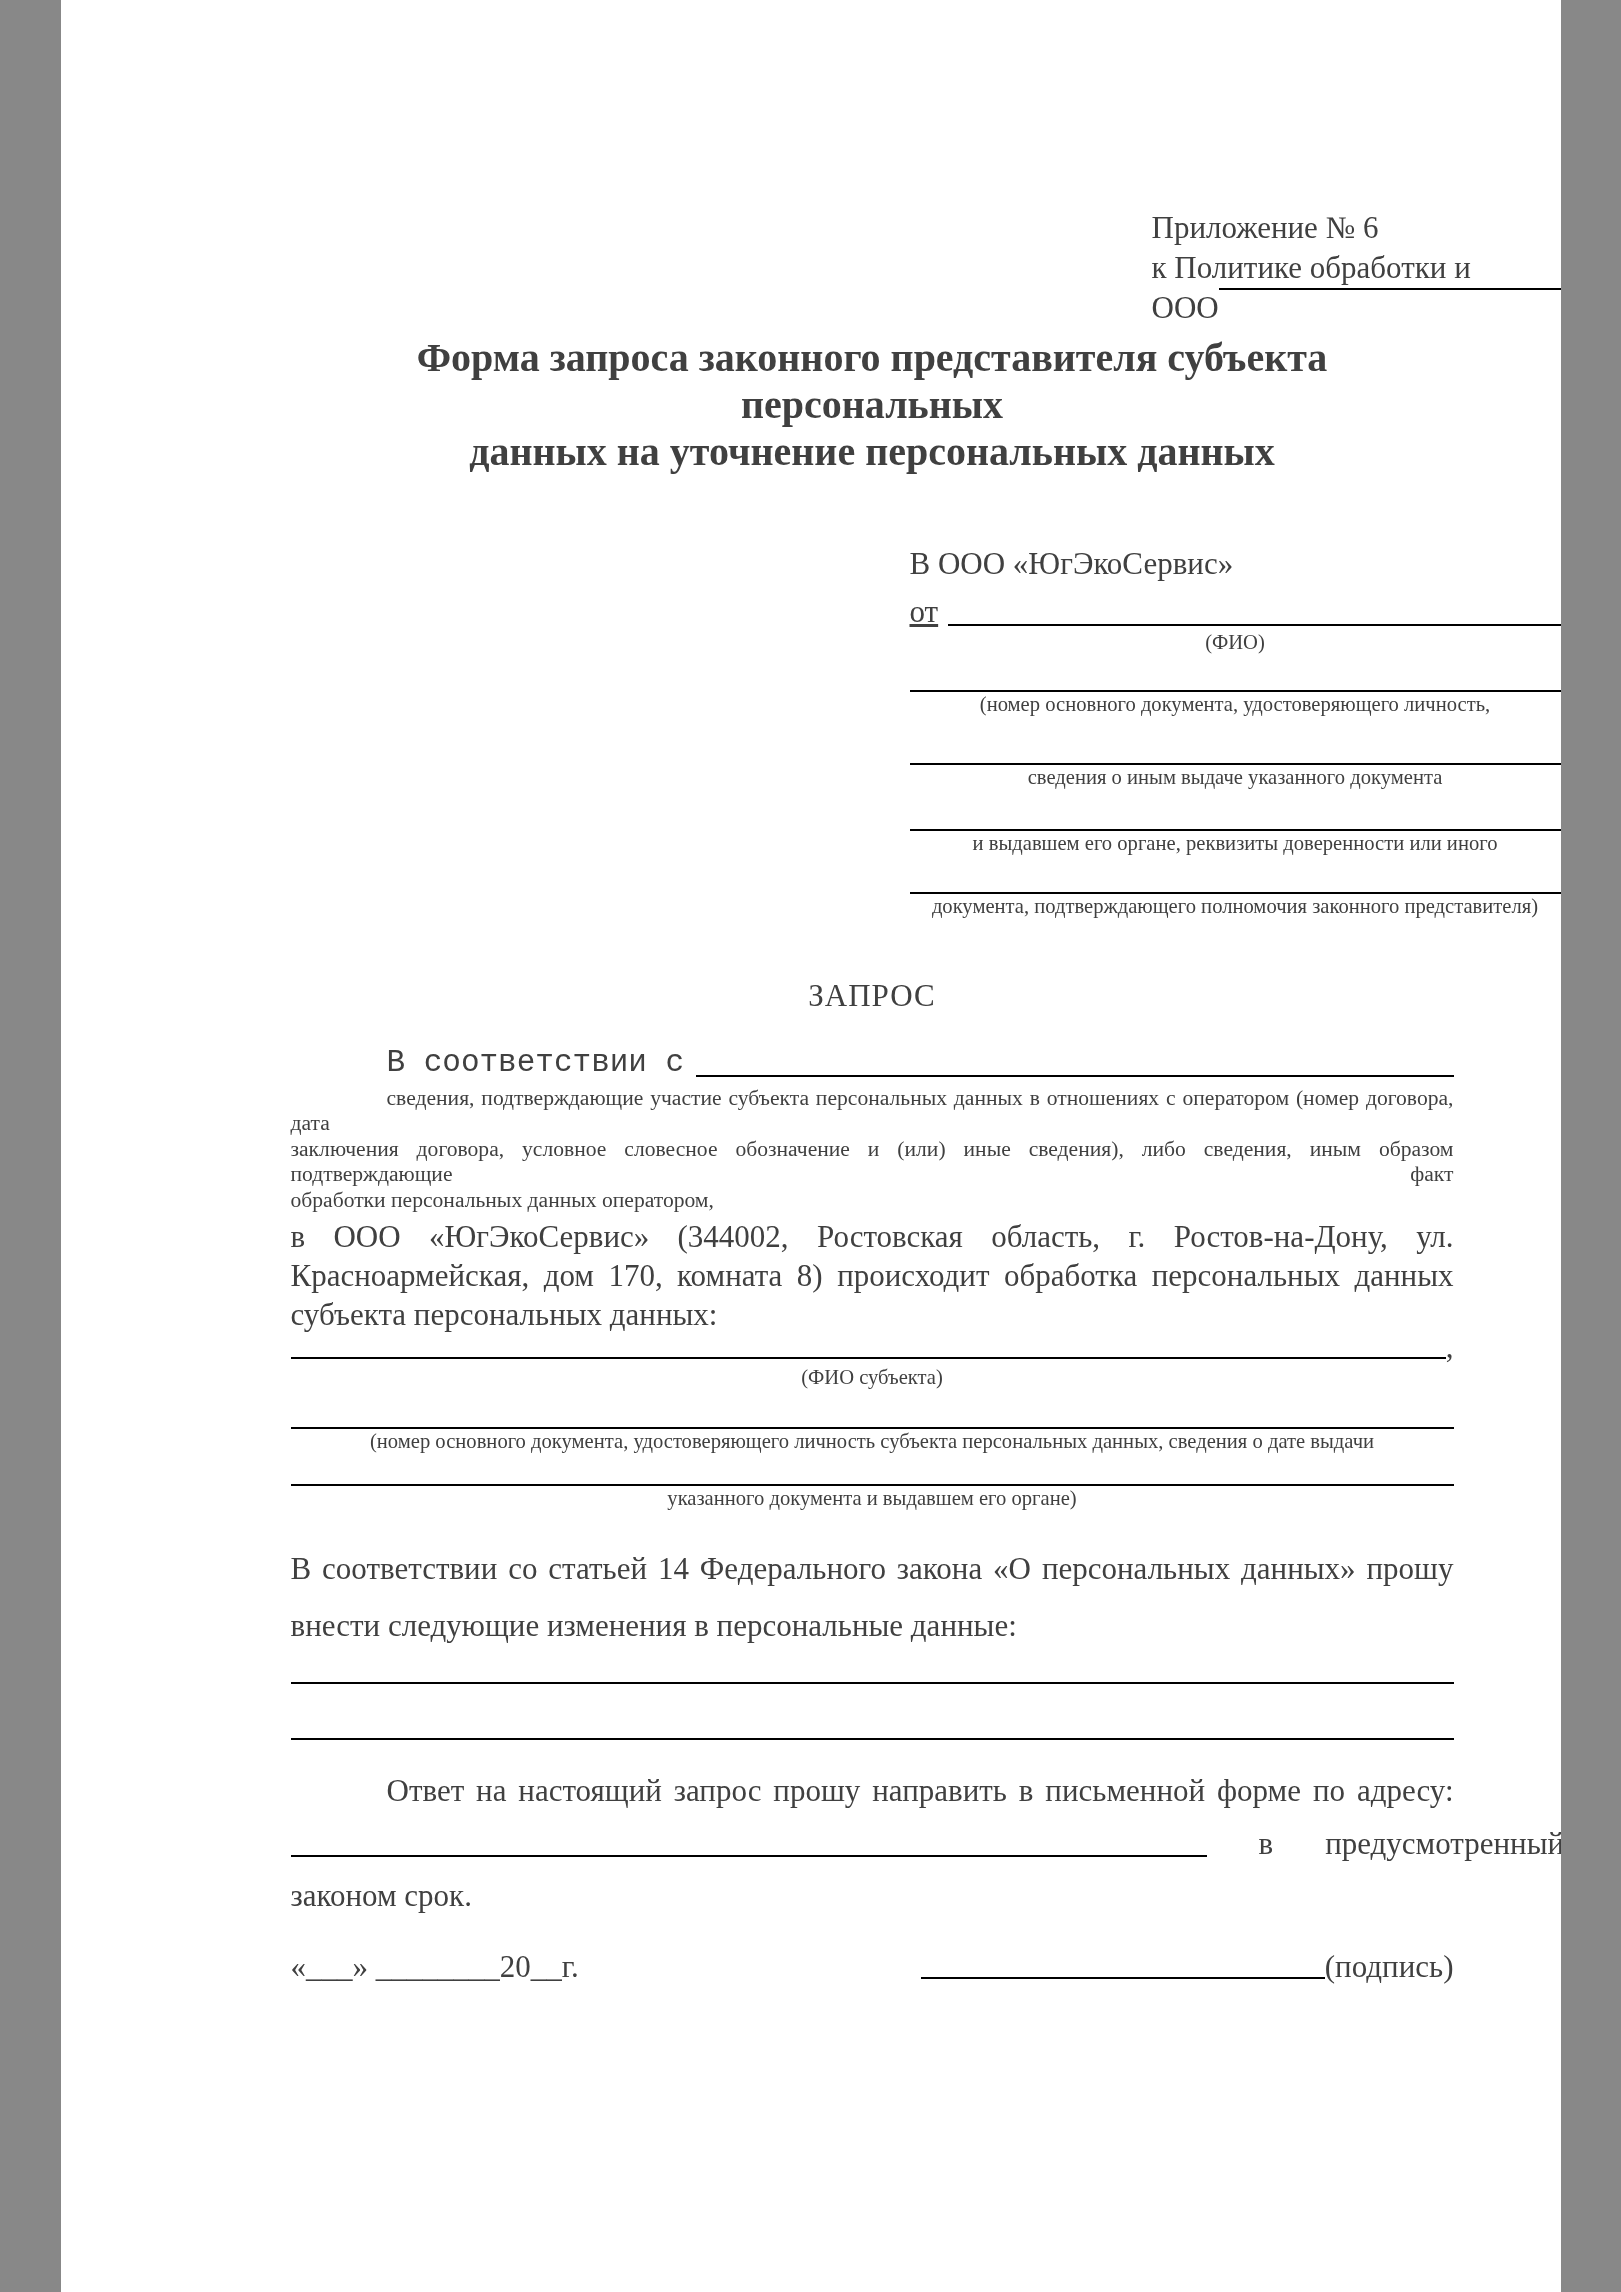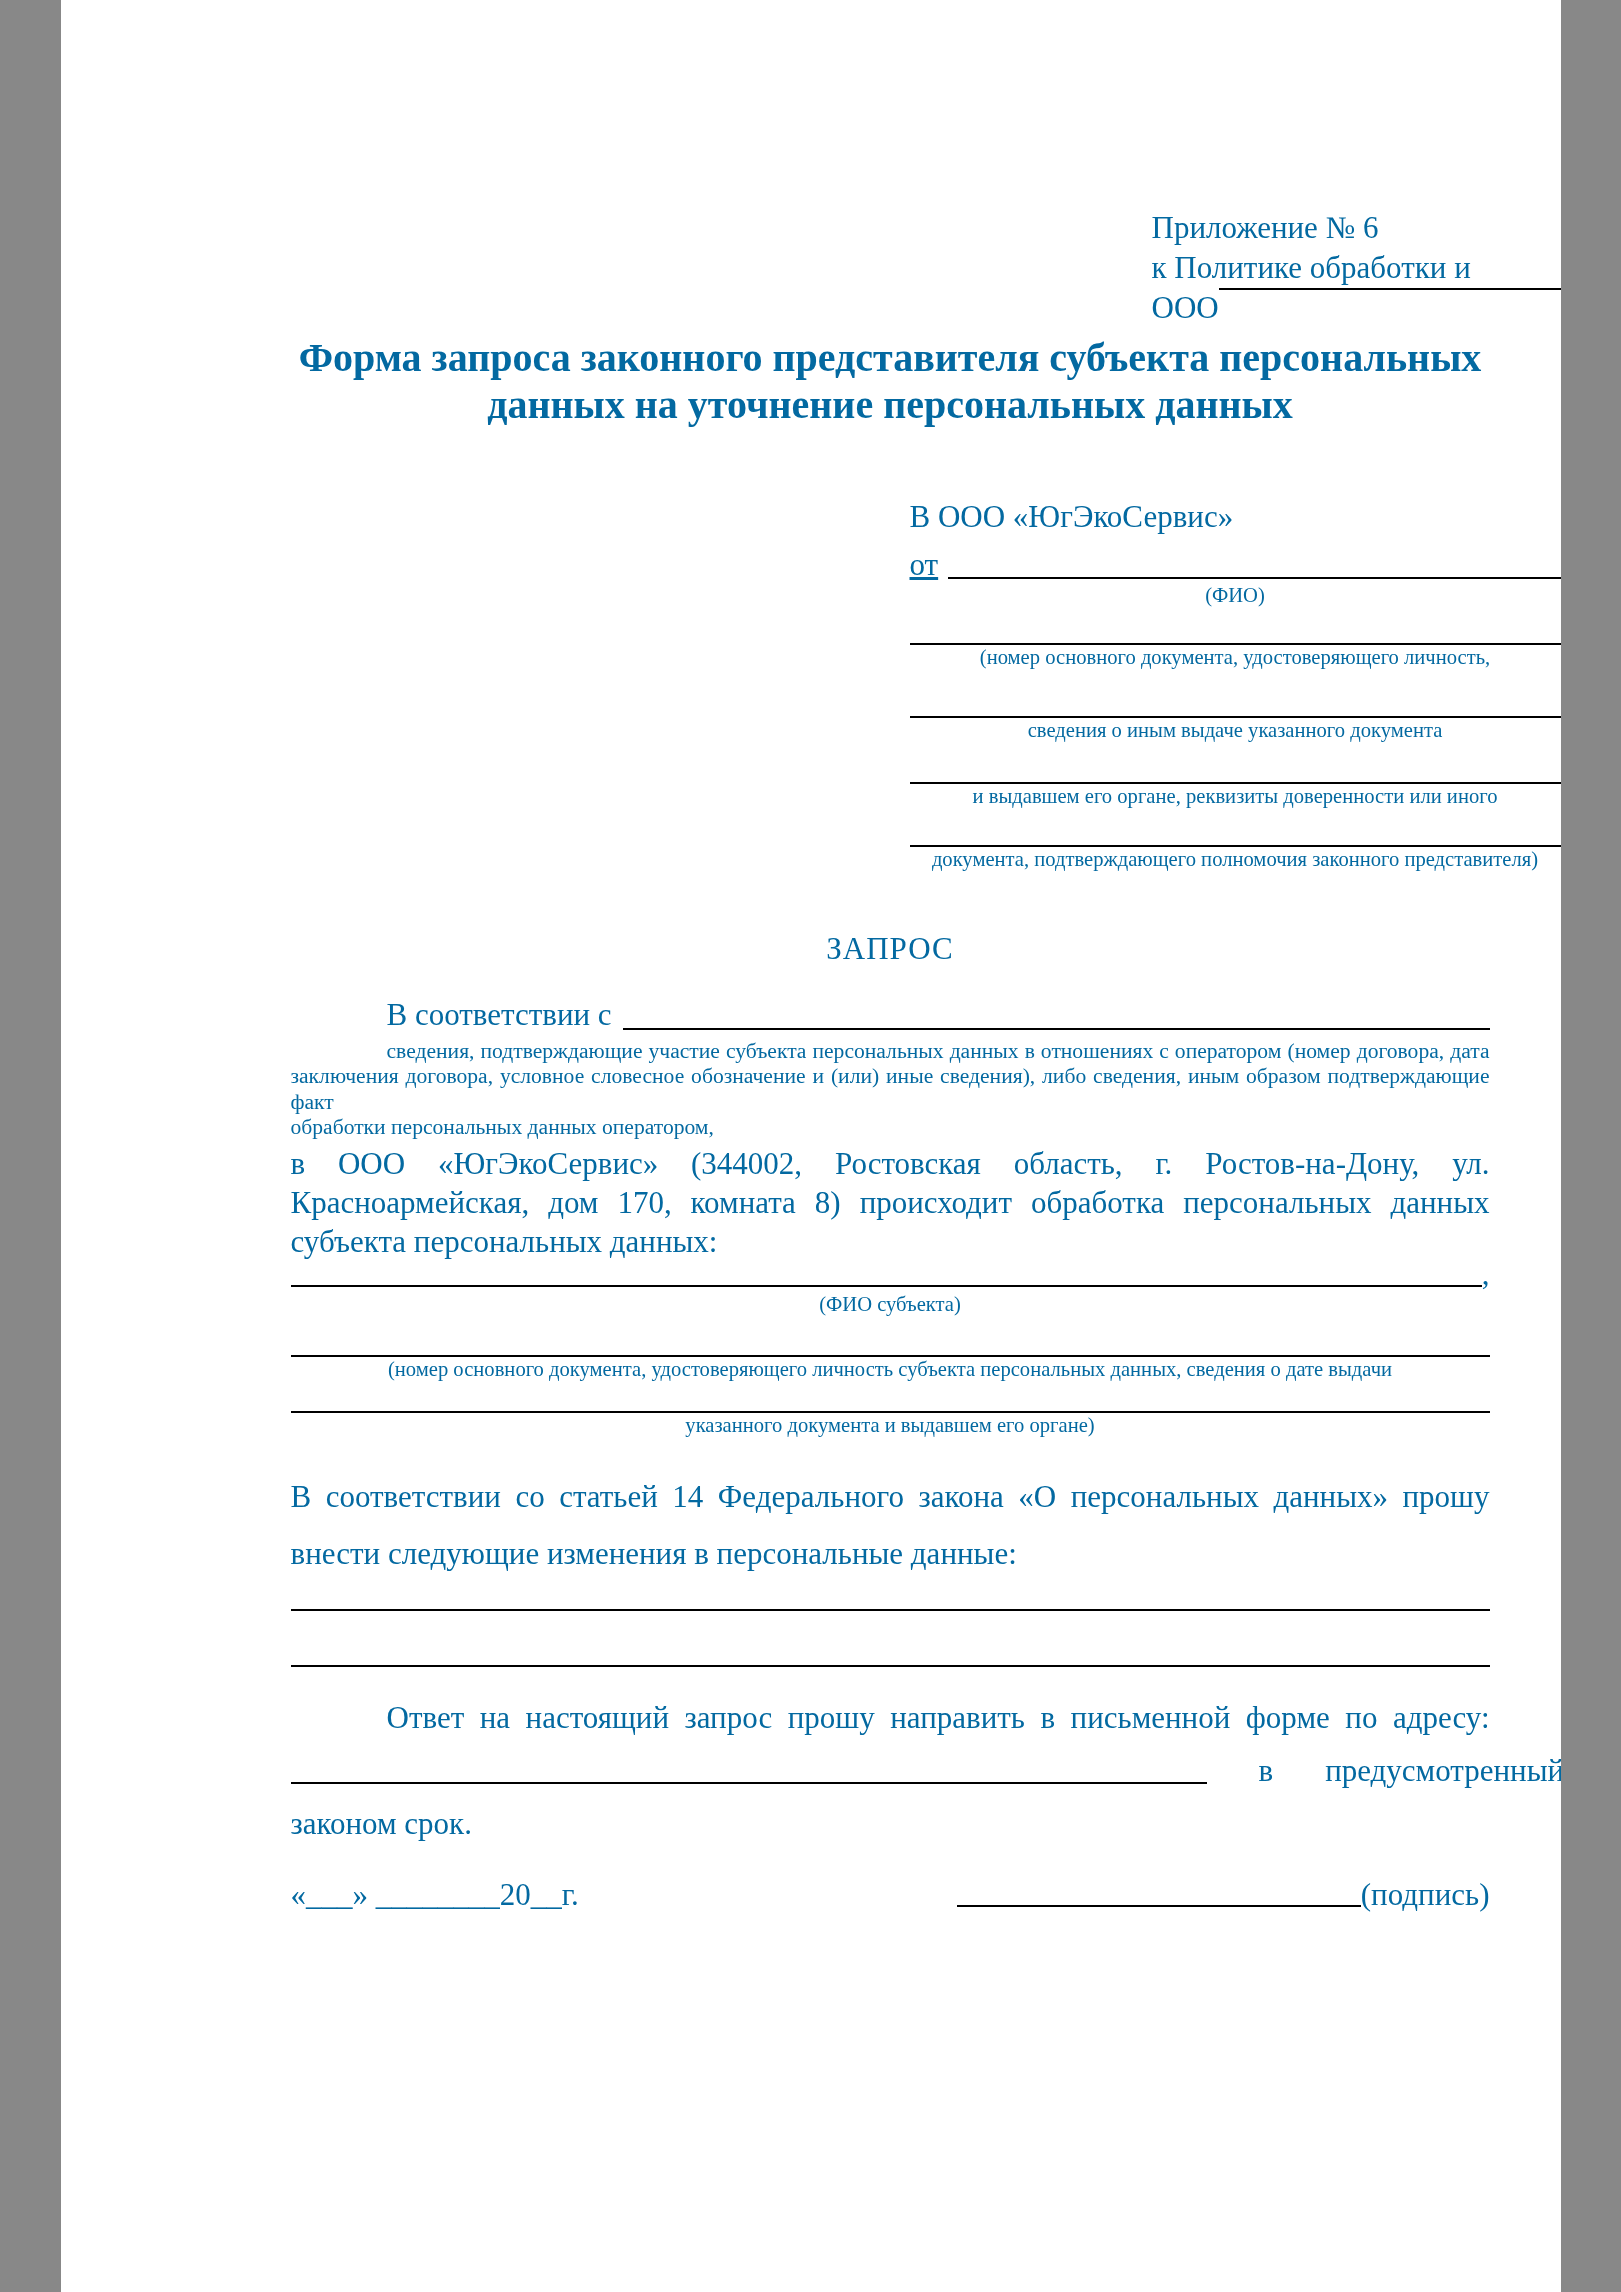--- a/index.html
+++ b/index.html
@@ -2,23 +2,23 @@
 <html><head>
 <meta charset="utf-8">
 <style>
   html,body { margin:0; padding:0; background:#888; }
   .page {
     position:relative;
     width:1500px; height:2293px;
     margin:0 auto;
     background:#ffffff;
     font-family:"Liberation Serif","DejaVu Serif",serif;
-    color:#0369a1;
+    color:#404040;
     box-sizing:border-box;
-    padding:208px 71px 0 230px;
+    padding:208px 107px 0 230px;
     overflow:hidden;
   }
 
   
   .annex { margin-left:861px; width:410px; font-size:31px; line-height:40px; }
   .annex-org { display:flex; }
   .annex-org .blank { flex:1; margin-bottom:4.9px; }
 
   
   .title { margin-top:6px; text-align:center; font-weight:bold; font-size:40px; line-height:47px; }
@@ -34,21 +34,21 @@
   .capline { font-size:20.6px; line-height:25.5px; text-align:center; }
   .capwrap { display:flex; justify-content:center; }
   .capwrap .capline { white-space:nowrap; }
 
   .f1 { margin-top:35px; } .f2 { margin-top:45px; }
   .f3 { margin-top:39px; } .f4 { margin-top:35px; }
 
   
   .zapros { margin-top:57px; text-align:center; font-size:31px; line-height:39px; letter-spacing:1px; }
   .intro-row { display:flex; margin-top:27.4px; font-size:31px; align-items:flex-end; height:37px; }
-  .intro-row .intro-label { margin-left:96px; padding-right:11.8px; }
+  .intro-row .intro-label { margin-left:96px; padding-right:11.8px;font-family:Liberation Mono, monospace; }
   .intro-row .blank { flex:1; margin-bottom:2.9px; border-bottom-width:2.9px; }
 
   .fineprint { margin-top:5.9px; font-size:21.6px; line-height:25.5px; }
   .fineprint .indent1 { text-indent:96px; }
   .stretch { text-align:justify; text-align-last:justify; }
 
   .oppar { margin-top:3.9px; font-size:31px; line-height:39px; }
 
   .fio-row { display:flex; align-items:flex-end; margin-top:-2px; height:33px; font-size:31px; }
   .fio-row .blank { flex:1; margin-bottom:5.9px; border-bottom-width:2.9px; }

